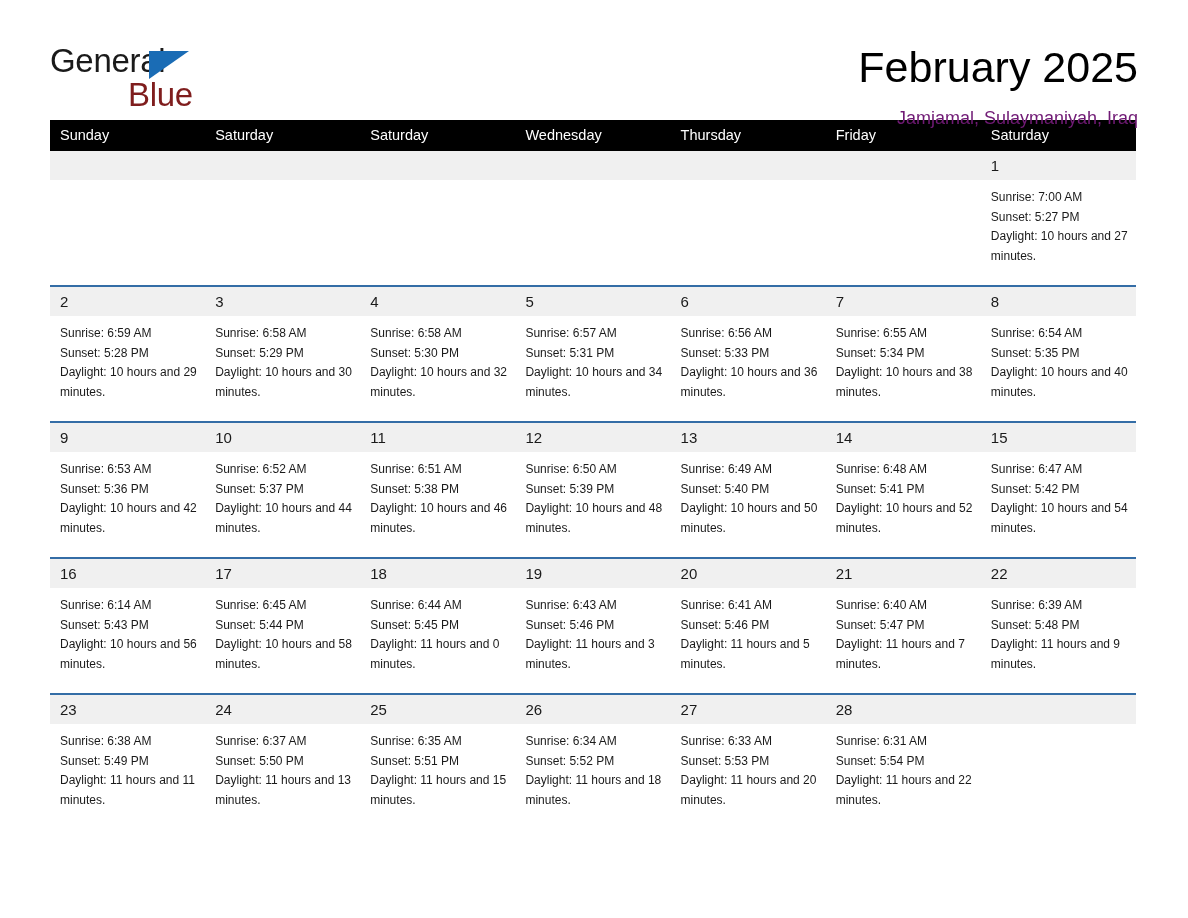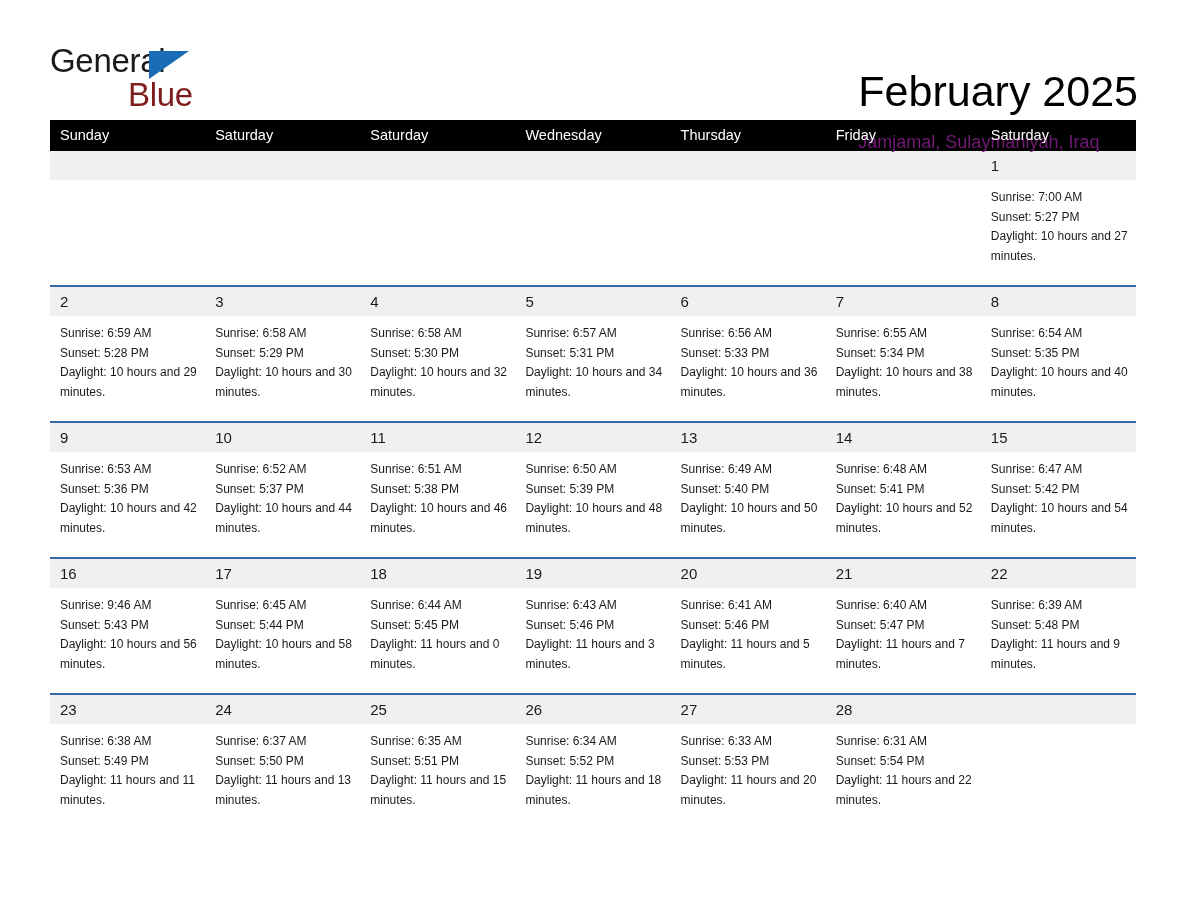--- a/index.html
+++ b/index.html
@@ -58,22 +58,22 @@
   .logo-blue {
     position: absolute;
     left: 78px;
     top: 36px;
     font-size: 33px;
     letter-spacing: -0.3px;
     color: #7f1d1d;
     line-height: 1;
   }
   .titles {
+    text-align: right;
     padding-top: 0px;
-    margin-top: 24px;
   }
   .cal-title {
     font-size: 43px;
     line-height: 50px;
     color: #000;
     font-weight: normal;
     margin: 0;
     white-space: nowrap;
   }
   .cal-subtitle {
@@ -347,21 +347,21 @@
                 <div class="wrap">Daylight: 10 hours and 54 minutes.</div>
               </div>
             </div>
           </td>
         </tr>
         <tr class="week-row">
           <td>
             <div class="cell">
               <div class="daynum">16</div>
               <div class="info">
-                <div>Sunrise: 9:46 AM</div>
+                <div>Sunrise: 6:14 AM</div>
                 <div>Sunset: 5:43 PM</div>
                 <div class="wrap">Daylight: 10 hours and 56 minutes.</div>
               </div>
             </div>
           </td>
           <td>
             <div class="cell">
               <div class="daynum">17</div>
               <div class="info">
                 <div>Sunrise: 6:45 AM</div>

